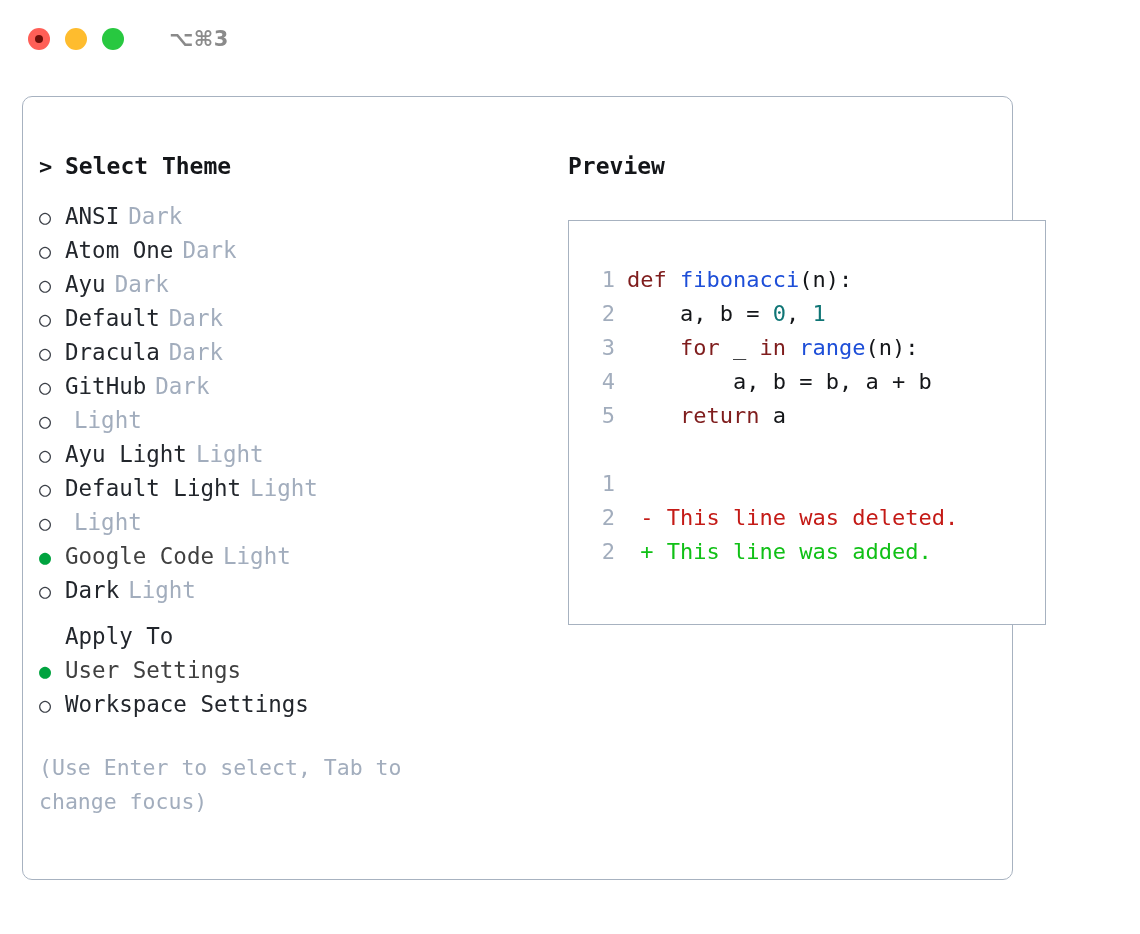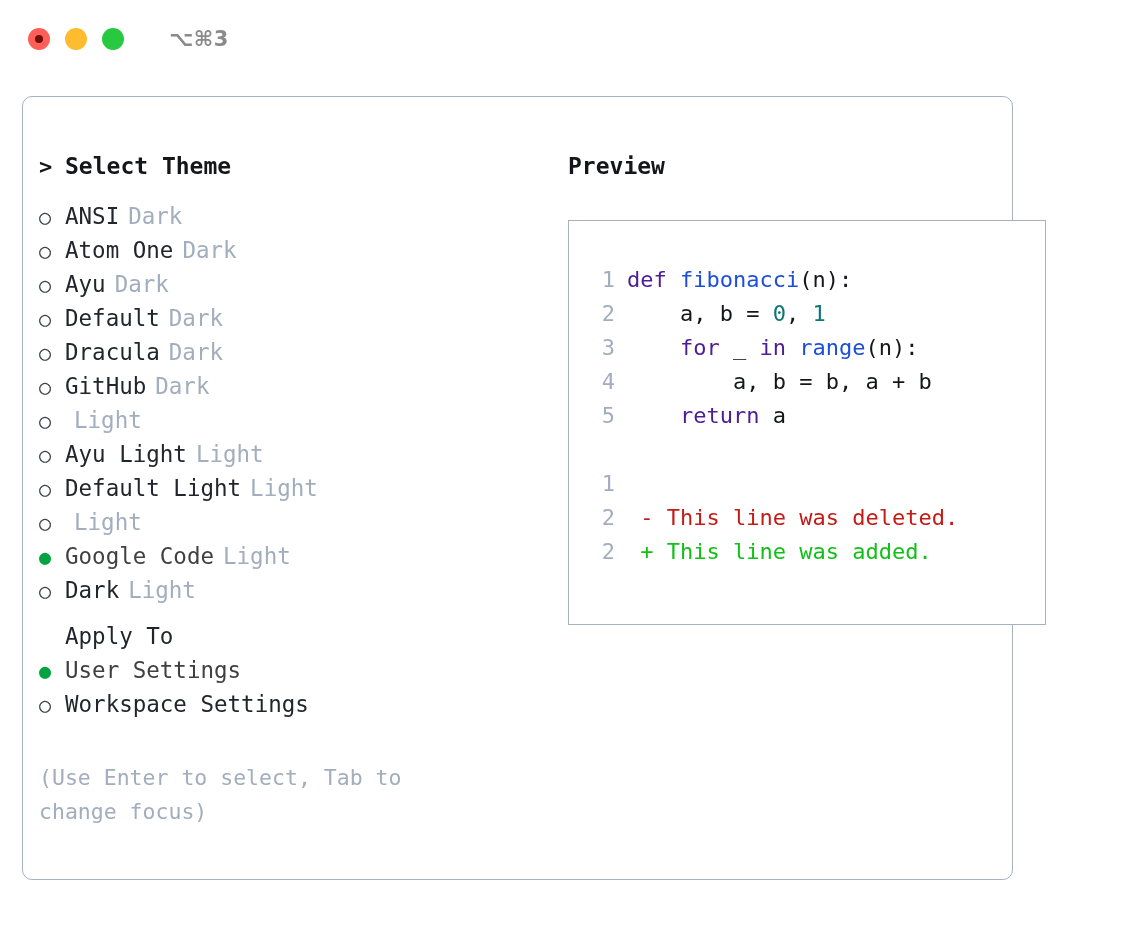--- a/index.html
+++ b/index.html
@@ -134,21 +134,21 @@
     width: 26px;
     flex: 0 0 26px;
     font-weight: 700;
     color: #141619;
     font-size: 22px;
   }
 
   .spacer-sm { height: 28px; }
 
   .hint {
-    margin-top: 40px;
+    margin-top: 30px;
     font-size: 21.5px;
     line-height: 34px;
     color: #a2adbd;
     width: 420px;
   }
 
   
   .right-col {
     position: absolute;
     left: 500px;
@@ -184,21 +184,21 @@
     display: inline-block;
     width: 30px;
     flex: 0 0 30px;
     text-align: right;
     color: #a2adbd;
     margin-right: 12px;
   }
 
   .code-body { white-space: pre; }
 
-  .tok-kw   { color: #4c1d95; }
+  .tok-kw   { color: #7f1d1d; }
   .tok-fn   { color: #1d4ed8; }
   .tok-num  { color: #0f7575; }
   .tok-txt  { color: #141619; }
   .tok-ctx  { color: #808080; }
   .tok-del  { color: #c41a16; }
   .tok-add  { color: #10c016; }
 
   .blank-line { height: 34px; }
 </style>
 </head>

